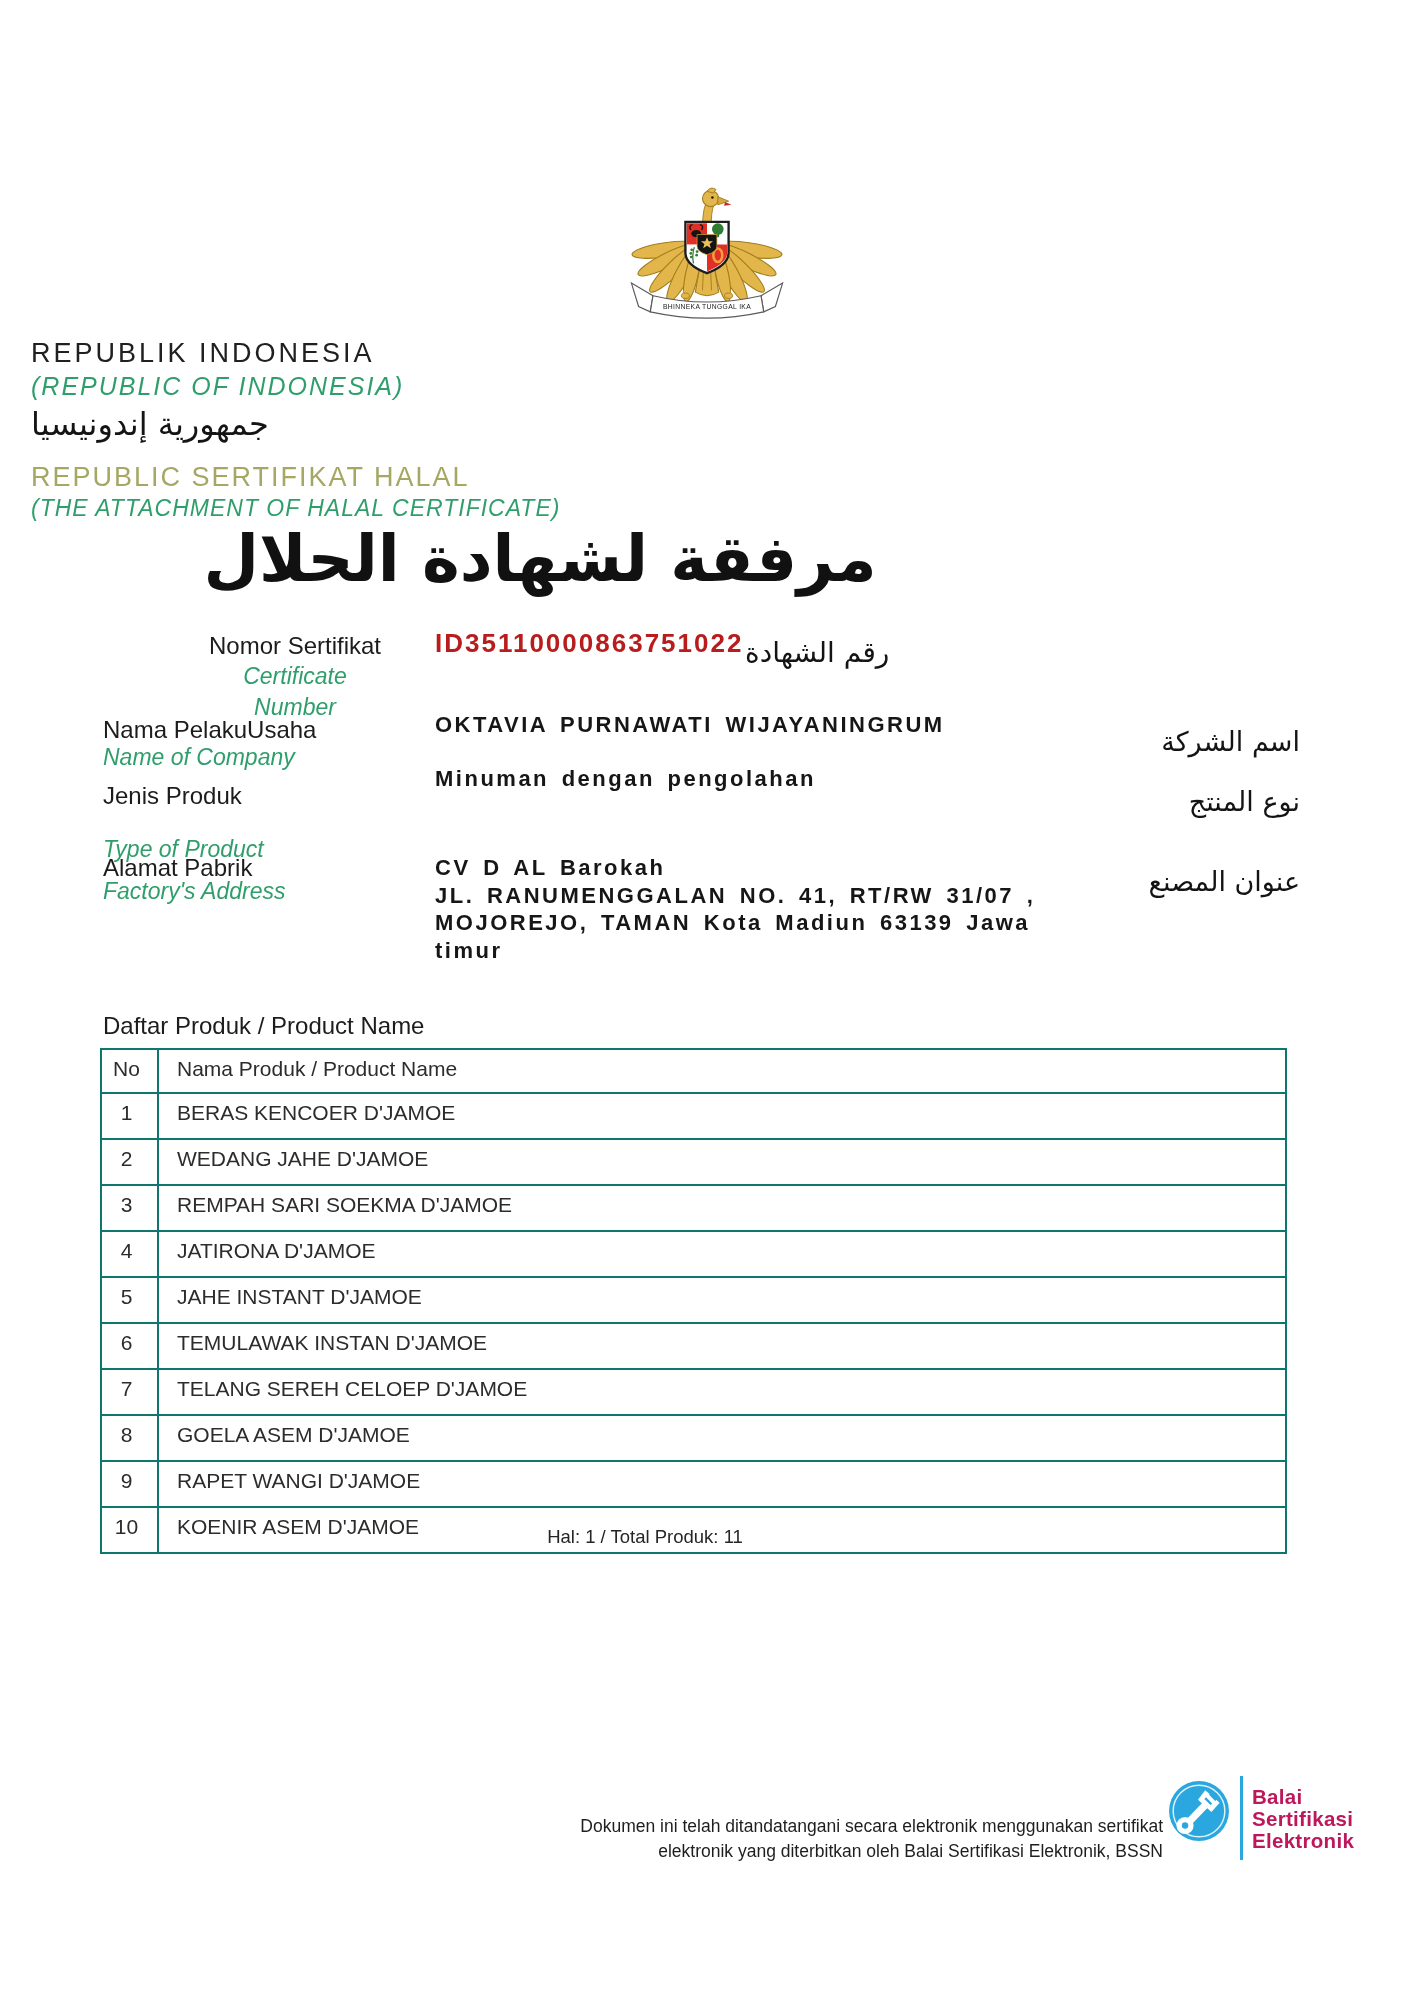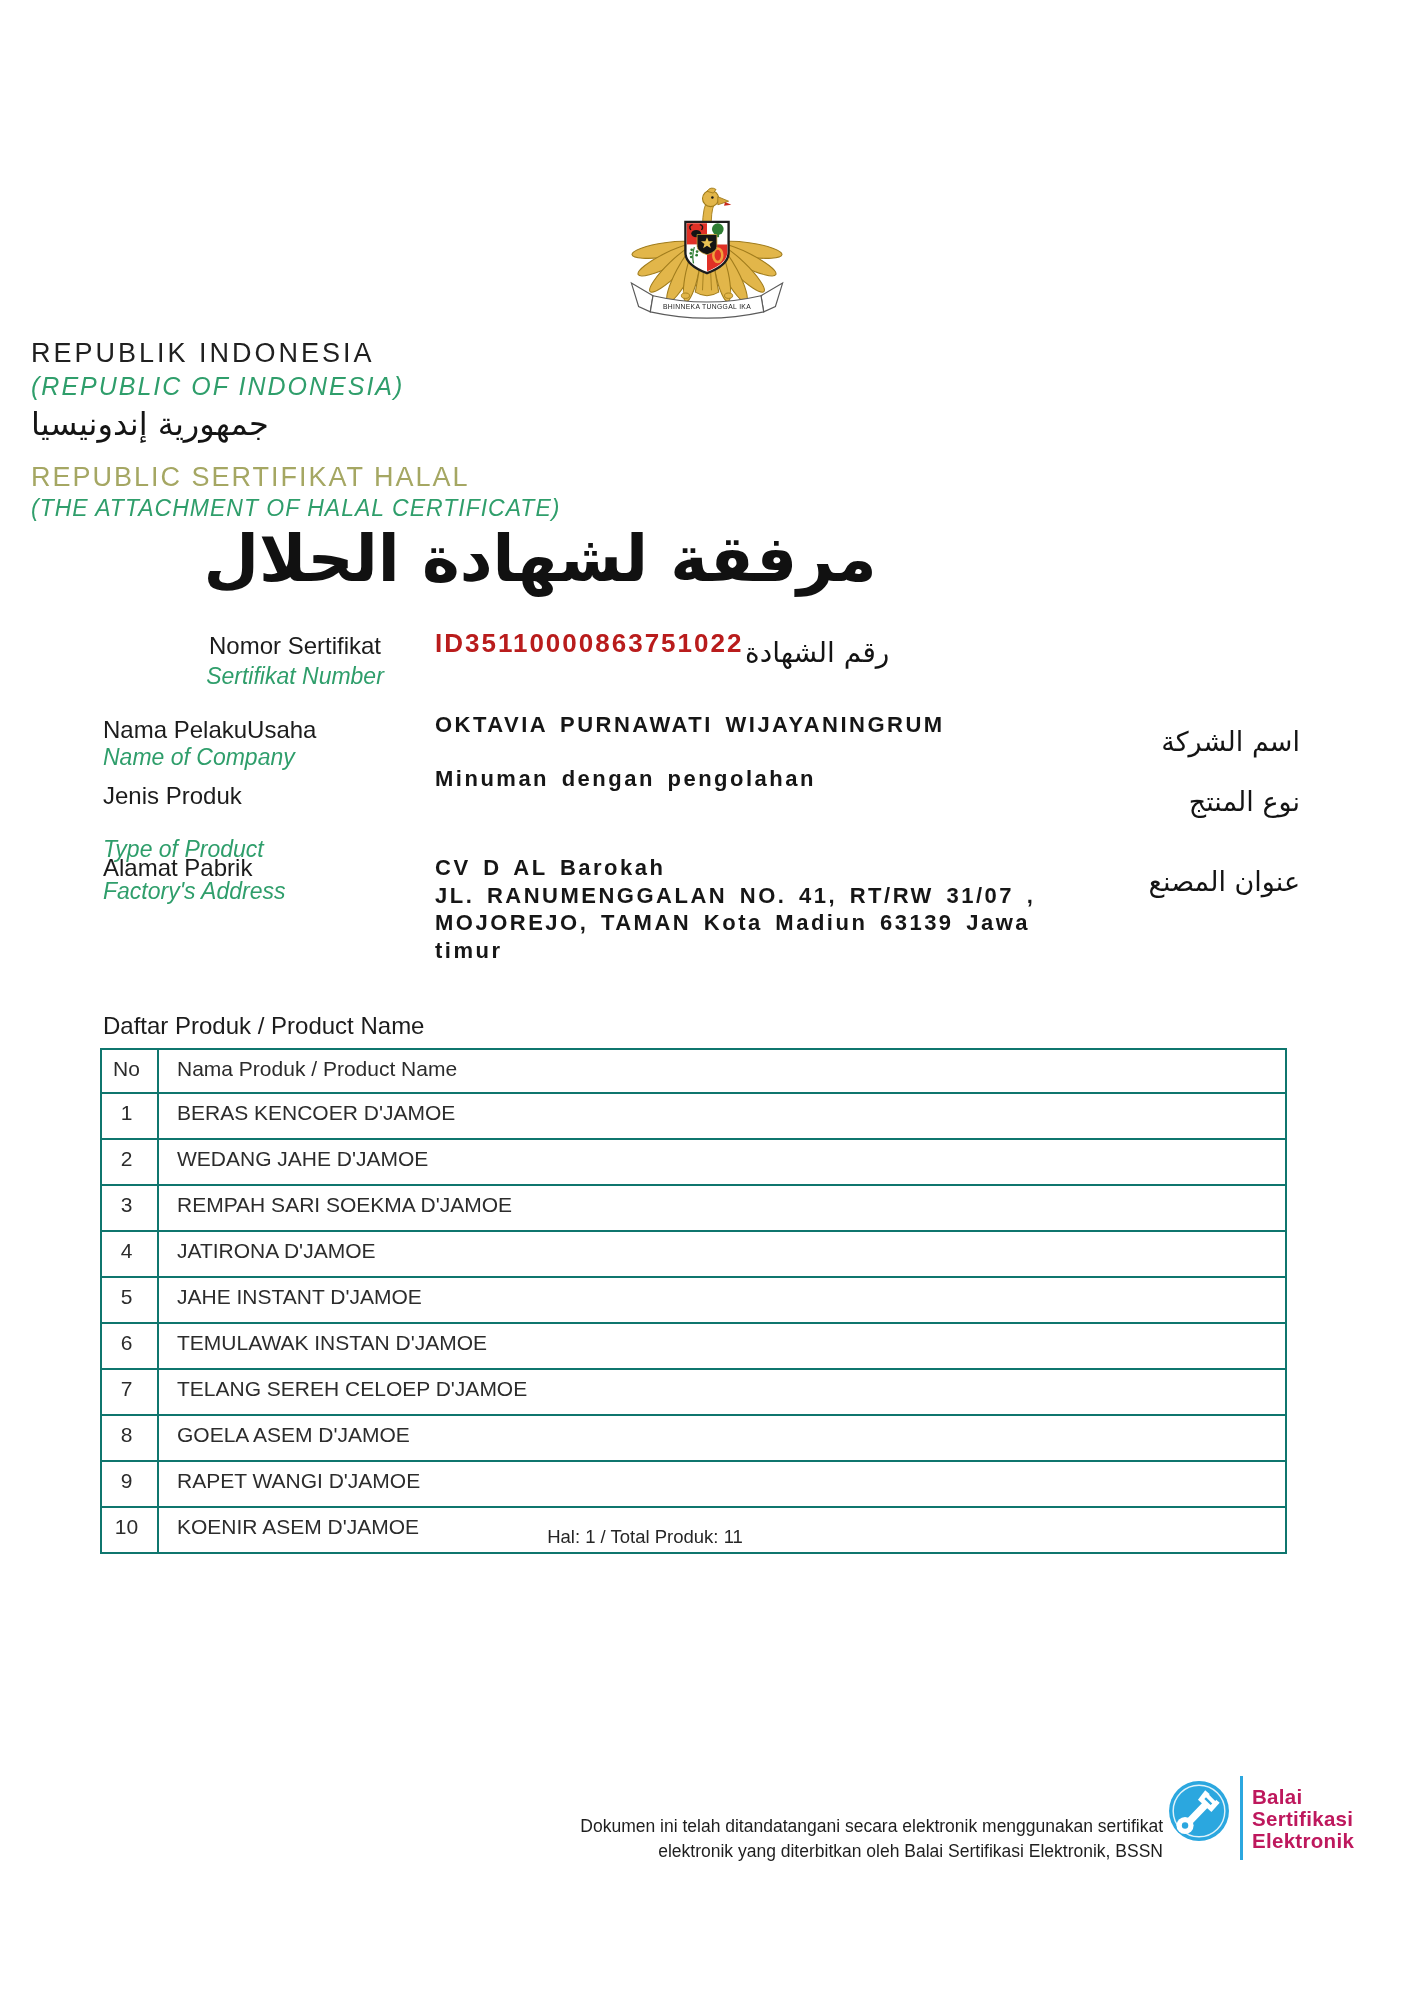--- a/index.html
+++ b/index.html
@@ -134,21 +134,21 @@
 
   <div class="abs center h-country">REPUBLIK INDONESIA</div>
   <div class="abs center h-country-en green">(REPUBLIC OF INDONESIA)</div>
   <div class="abs center h-country-ar arabic" dir="rtl">جمهورية إندونيسيا</div>
   <div class="abs center h-title olive">REPUBLIC SERTIFIKAT HALAL</div>
   <div class="abs center h-title-en green">(THE ATTACHMENT OF HALAL CERTIFICATE)</div>
   <div class="abs h-title-ar arabic" dir="rtl">مرفقة لشهادة الحلال</div>
 
   <div class="abs cert-label">
     <div>Nomor Sertifikat</div>
-    <div class="green en">Sertifikat Number</div>
+    <div class="green en">Certificate Number</div>
   </div>
   <div class="abs cert-number">ID35110000863751022</div>
   <div class="abs cert-ar arabic" dir="rtl">رقم الشهادة</div>
 
   <div class="abs lbl" style="top:716px;">Nama PelakuUsaha</div>
   <div class="abs lbl-en green" style="top:744px;">Name of Company</div>
   <div class="abs lbl" style="top:782px;">Jenis Produk</div>
   <div class="abs lbl-en green" style="top:836px;">Type of Product</div>
   <div class="abs lbl" style="top:854px;">Alamat Pabrik</div>
   <div class="abs lbl-en green" style="top:878px;">Factory's Address</div>

